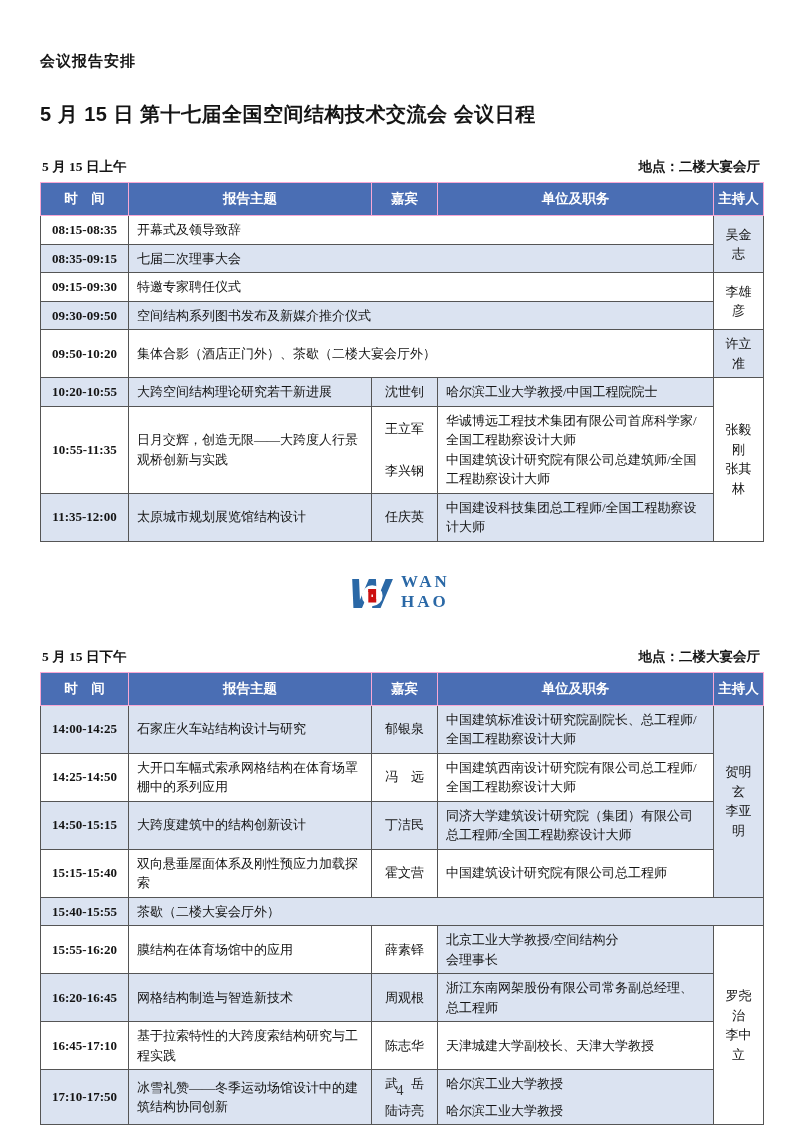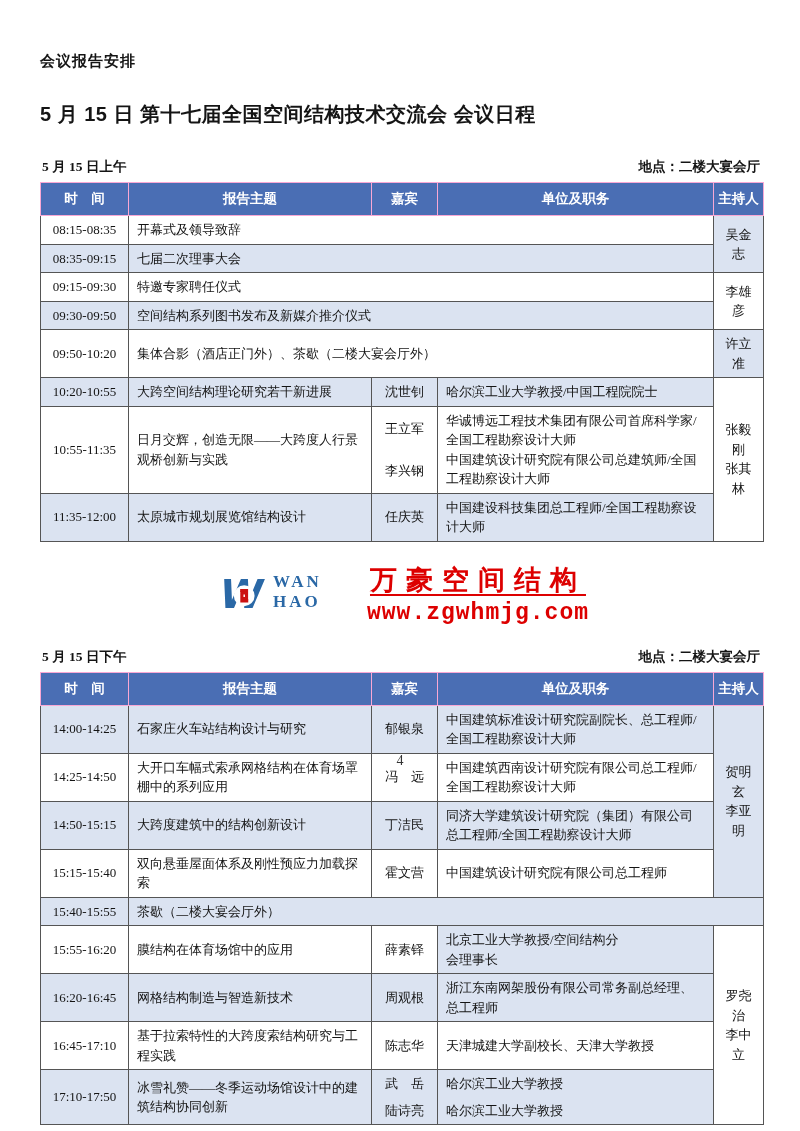--- a/index.html
+++ b/index.html
@@ -9,21 +9,21 @@
     --brand-red:#dd0000;
     --border:#4a4a4a;
   }
   *{box-sizing:border-box;}
   html,body{margin:0;padding:0;}
   body{
     width:800px;height:1131px;background:#ffffff;color:#141414;
     font-family:"Liberation Serif","DejaVu Serif",serif;
     overflow:hidden;
   }
-  .page{position:relative;width:800px;height:801px;padding:52px 38px 0 40px;}
+  .page{position:relative;width:800px;height:1131px;padding:52px 38px 0 40px;}
 
   .doc-header{
     font-family:"Liberation Sans","DejaVu Sans",sans-serif;
     font-weight:bold;font-size:15px;letter-spacing:1px;
   }
   .title{
     margin:30px 0 0 0;
     font-family:"Liberation Sans","DejaVu Sans",sans-serif;
     font-weight:bold;font-size:20px;letter-spacing:0.5px;
   }
@@ -42,21 +42,21 @@
     background:var(--header-bg);color:#ffffff;
     font-family:"Liberation Sans","DejaVu Sans",sans-serif;
     font-weight:bold;font-size:13.5px;
     padding:7px 3px;border:1px solid #f9a8d4;text-align:center;
   }
   table.schedule td{
     border:1px solid #555555;
     padding:4px 8px;vertical-align:middle;line-height:1.5;
   }
   td.time{
-    font-weight:normal;text-align:center;white-space:nowrap;padding:4px 2px;
+    font-weight:bold;text-align:center;white-space:nowrap;padding:4px 2px;
   }
   td.topic{text-align:left;}
   td.guest{text-align:center;padding:4px 2px;}
   td.unit{text-align:left;padding:4px 7px;}
   td.mod{text-align:center;padding:4px 1px;}
   .band{background:var(--band-bg);}
   .gap-wide .line + .line{margin-top:22px;}
   .gap-small .line + .line{margin-top:7px;}
 
   .logo-row{
@@ -219,24 +219,20 @@
       <svg width="104" height="66" viewBox="0 0 104 66">
         <text x="12" y="58" font-size="68" font-weight="bold" font-style="italic" fill="#2a68a6" font-family="'DejaVu Sans',sans-serif">W</text>
         <circle cx="54" cy="36" r="18" fill="#ffffff"></circle>
         <g stroke="#cc1111" stroke-width="5.5" fill="none">
           <path d="M47 27 h11 v14 h-8"></path>
           <path d="M61 45 h-11 v-14 h8"></path>
         </g>
       </svg>
       <div class="wordmark">WAN HAO</div>
     </div>
-    <div class="brand-text">
-      <div class="brand-name">万豪空间结构</div>
-      <div class="brand-url">www.zgwhmjg.com</div>
-    </div>
   </div>
 
   <div class="section-bar second">
     <span>5 月 15 日下午</span>
     <span>地点：二楼大宴会厅</span>
   </div>
 
   <table class="schedule">
     <colgroup>
       <col style="width:88px">

